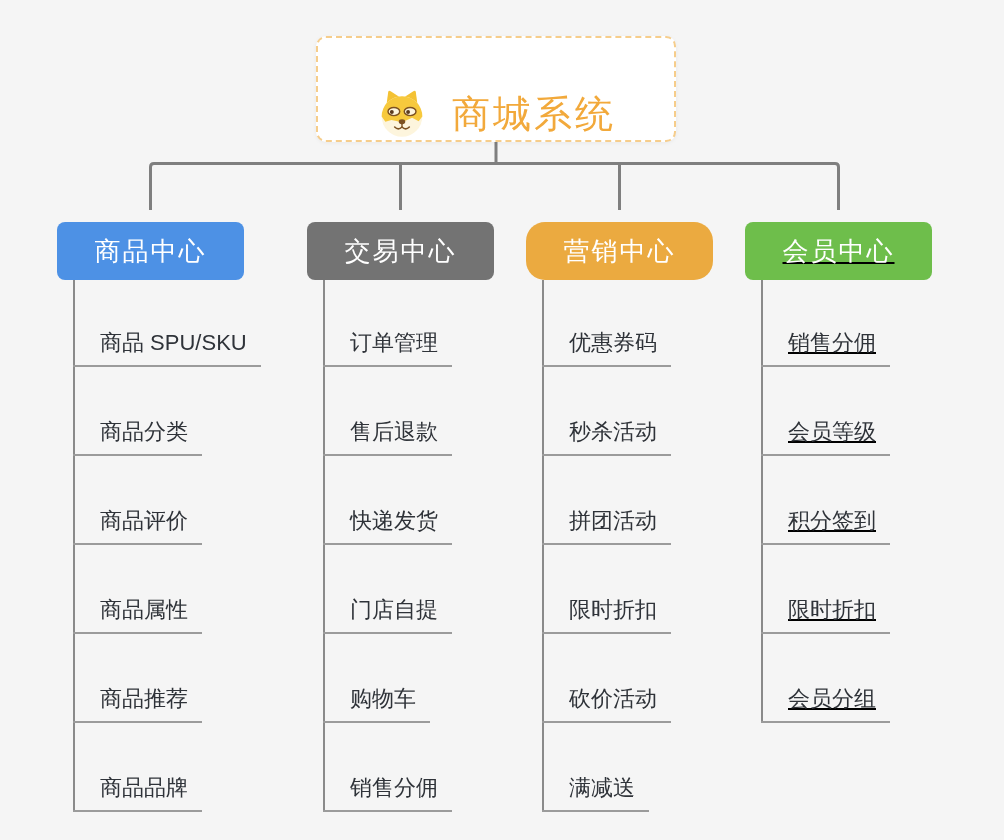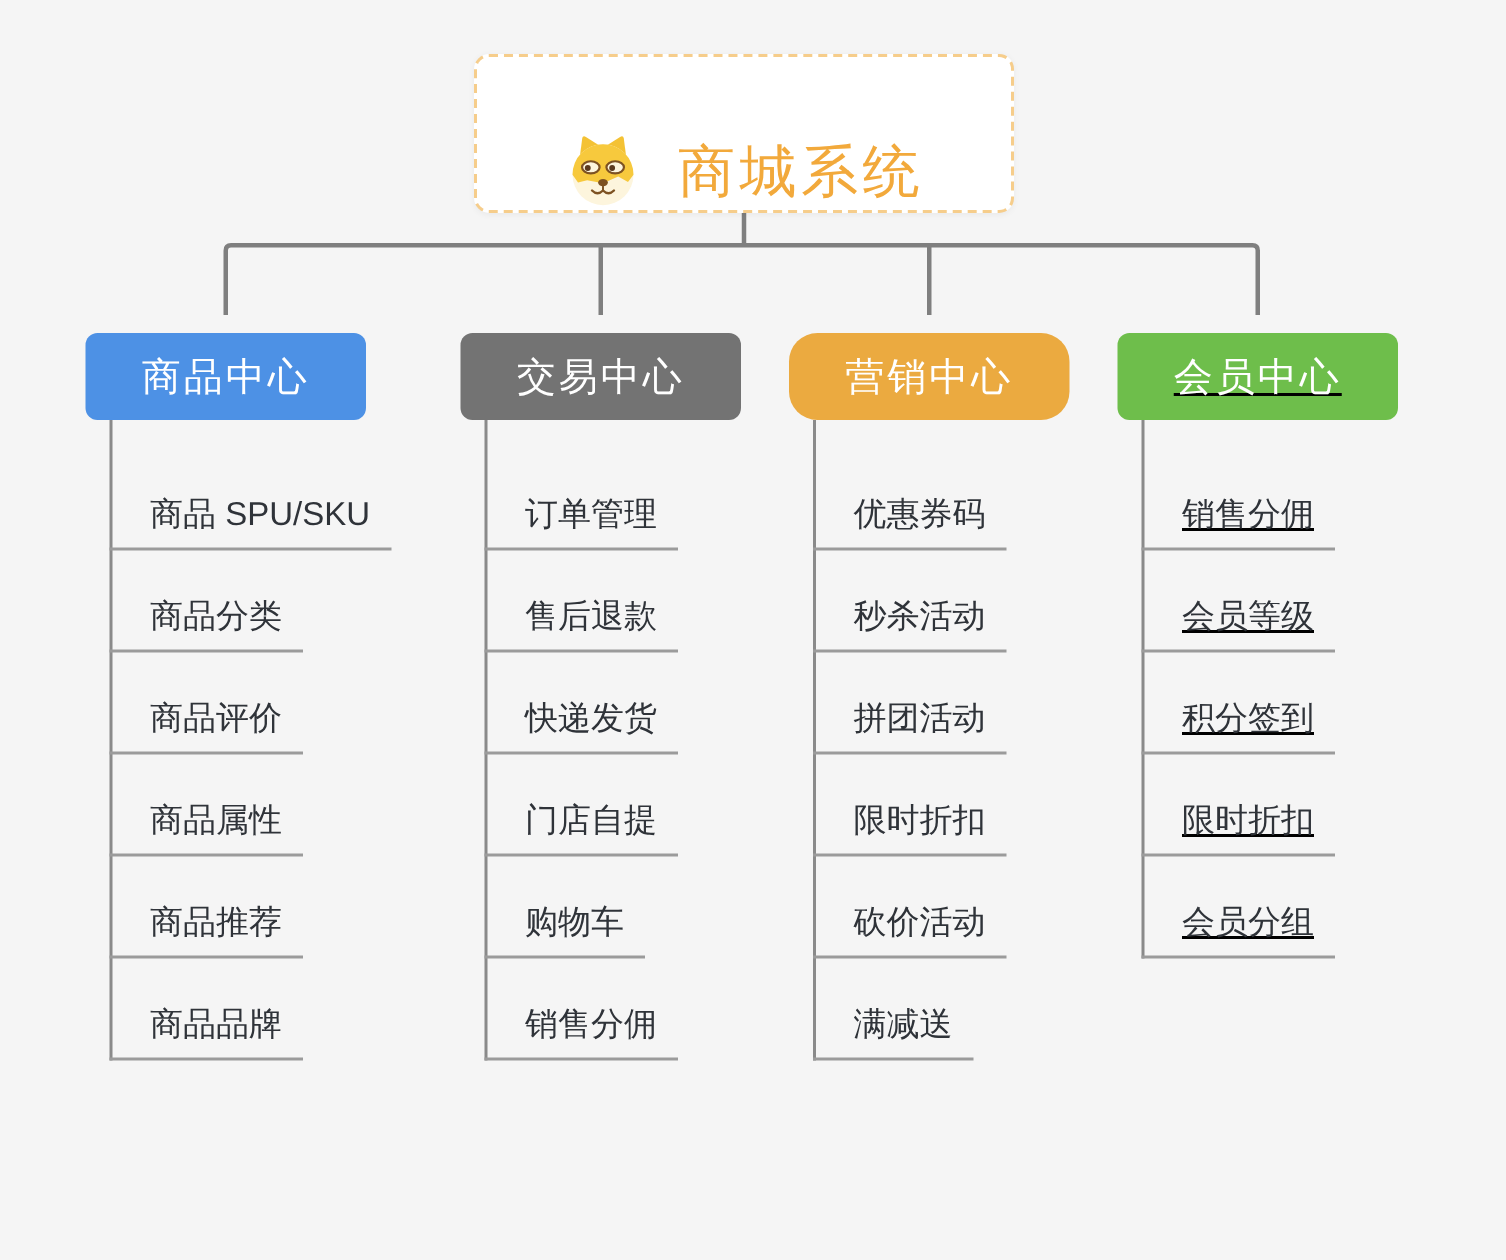--- a/index.html
+++ b/index.html
@@ -76,21 +76,21 @@
   .branch-items {
     position: relative;
     margin: 0;
     padding: 0;
     list-style: none;
     margin-left: 16px;              
     border-left: 2px solid #8a8a8a; 
     width: max-content;
   }
   .branch-items li {
-    height: 68px;
+    height: 89px;
     display: flex;
     align-items: flex-end;
   }
   .branch-items li:first-child { height: 87px; }
   .item-label {
     display: inline-block;
     font-size: 22px;
     color: #2f3339;
     padding: 0 14px 7px 27px;
     border-bottom: 2px solid #9b9b9b;

